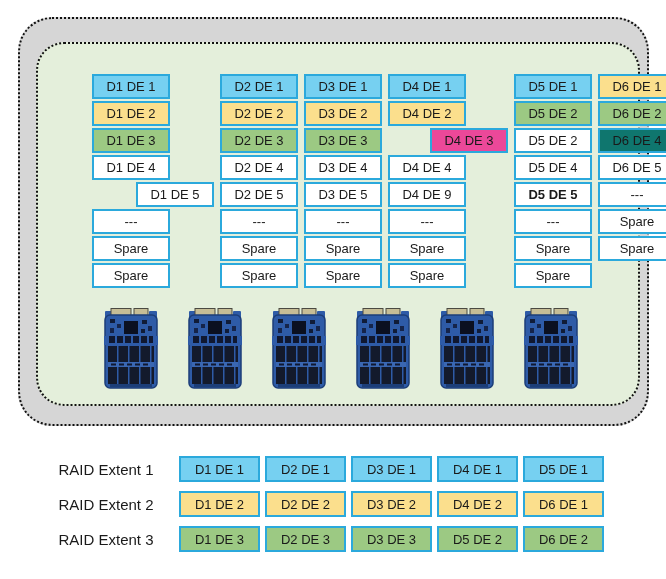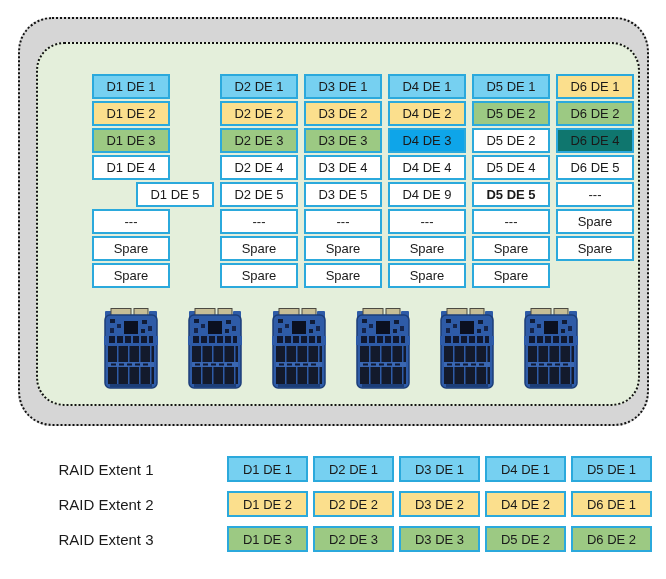--- a/index.html
+++ b/index.html
@@ -27,21 +27,21 @@
     border:2px solid #2ba9dc;background:#fff;
     display:flex;align-items:center;justify-content:center;
     font-size:13px;line-height:1;white-space:nowrap;
   }
   
   .disks{position:absolute;left:92px;top:308px;display:flex;gap:6px;}
   .disk-slot{width:78px;display:flex;justify-content:center;}
   .disk-slot svg{display:block;}
   
   .extents{position:absolute;left:45px;top:456px;}
-  .extent-row{display:flex;align-items:center;margin-bottom:9px;gap:48px;}
+  .extent-row{display:flex;align-items:center;margin-bottom:9px;}
   .extent-label{
     width:122px;margin-right:12px;text-align:center;
     font-size:15px;white-space:nowrap;
   }
   .extent-cells{display:flex;gap:5px;}
   .extent-cell{
     box-sizing:border-box;width:81px;height:26px;
     border:2px solid #2ba9dc;
     display:flex;align-items:center;justify-content:center;
     font-size:13px;line-height:1;white-space:nowrap;
@@ -83,21 +83,21 @@
         <div class="de-cell" style="background: rgb(156, 201, 131);">D3 DE 3</div>
         <div class="de-cell" style="background: rgb(255, 255, 255);">D3 DE 4</div>
         <div class="de-cell" style="background: rgb(255, 255, 255);">D3 DE 5</div>
         <div class="de-cell" style="background: rgb(255, 255, 255);">---</div>
         <div class="de-cell" style="background: rgb(255, 255, 255);">Spare</div>
         <div class="de-cell" style="background: rgb(255, 255, 255);">Spare</div>
       </div>
       <div class="drive-col">
         <div class="de-cell" style="background: rgb(118, 208, 241);">D4 DE 1</div>
         <div class="de-cell" style="background: rgb(251, 223, 141);">D4 DE 2</div>
-        <div class="de-cell" style="background: #0ea5e9;">D4 DE 3</div>
+        <div class="de-cell" style="background: #ec4899; margin-left: 42px;">D4 DE 3</div>
         <div class="de-cell" style="background: rgb(255, 255, 255);">D4 DE 4</div>
         <div class="de-cell" style="background: rgb(255, 255, 255);">D4 DE 9</div>
         <div class="de-cell" style="background: rgb(255, 255, 255);">---</div>
         <div class="de-cell" style="background: rgb(255, 255, 255);">Spare</div>
         <div class="de-cell" style="background: rgb(255, 255, 255);">Spare</div>
       </div>
       <div class="drive-col">
         <div class="de-cell" style="background: rgb(118, 208, 241);">D5 DE 1</div>
         <div class="de-cell" style="background: rgb(156, 201, 131);">D5 DE 2</div>
         <div class="de-cell" style="background: rgb(255, 255, 255);">D5 DE 2</div>

